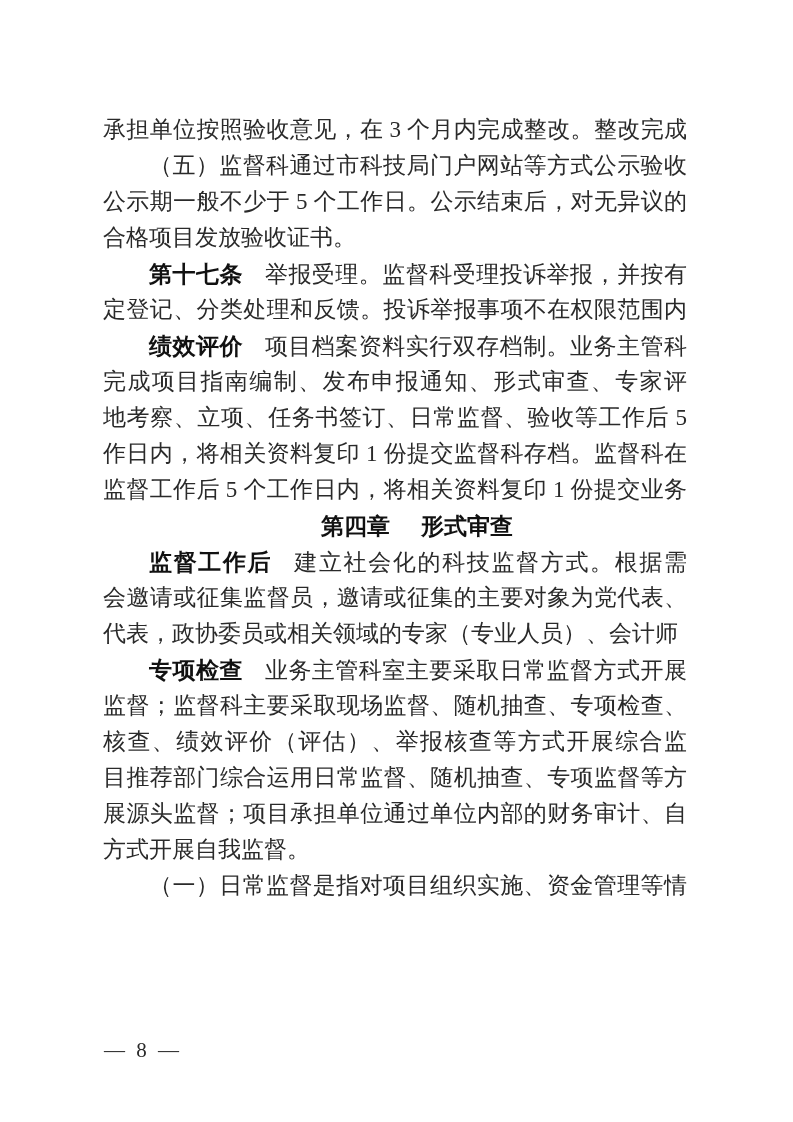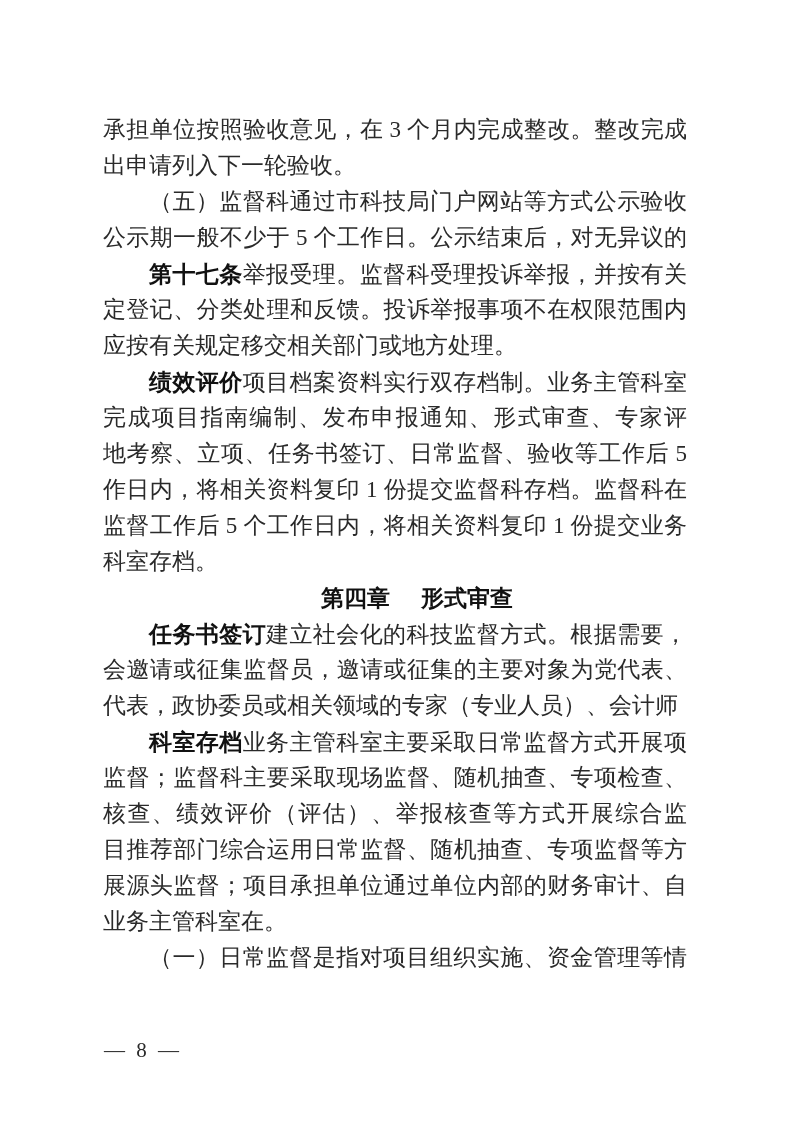--- a/index.html
+++ b/index.html
@@ -34,20 +34,21 @@
     text-align: justify;
     text-align-last: justify;
   }
   .indent {
     padding-left: 46px;
   }
   .term {
     font-weight: bold;
     color: #111111;
     font-family: "Liberation Sans", "DejaVu Sans", sans-serif;
+    margin-right: 22px;
   }
   .chapter-heading {
     height: 36px;
     line-height: 36px;
     font-size: 23px;
     font-weight: bold;
     color: #111111;
     font-family: "Liberation Sans", "DejaVu Sans", sans-serif;
     text-align: center;
     padding-left: 44px;
@@ -65,56 +66,54 @@
     color: #2a2a2a;
   }
 </style>
 </head>
 <body>
 
 <div class="page">
   <div class="content">
 
     <div class="line fill">承担单位按照验收意见，在 3 个月内完成整改。整改完成后提</div>
-    <div class="line">出申请列入下一轮验收。</div>
     <div class="line fill indent">（五）监督科通过市科技局门户网站等方式公示验收结果，</div>
     <div class="line fill">公示期一般不少于 5 个工作日。公示结束后，对无异议的优秀、</div>
+    <div class="line">合格项目发放验收证书。</div>
 
     <div class="line fill indent">
       <span class="term">第十七条</span><span>举报受理。监督科受理投诉举报，并按有关规</span>
     </div>
     <div class="line fill">定登记、分类处理和反馈。投诉举报事项不在权限范围内的，</div>
-    <div class="line">应按有关规定移交相关部门或地方处理。</div>
 
     <div class="line fill indent">
       <span class="term">绩效评价</span><span>项目档案资料实行双存档制。业务主管科室在</span>
     </div>
     <div class="line fill">完成项目指南编制、发布申报通知、形式审查、专家评审、实</div>
     <div class="line fill">地考察、立项、任务书签订、日常监督、验收等工作后 5 个工</div>
     <div class="line fill">作日内，将相关资料复印 1 份提交监督科存档。监督科在完成</div>
     <div class="line fill">监督工作后 5 个工作日内，将相关资料复印 1 份提交业务主管</div>
-    <div class="line">科室存档。</div>
 
     <div class="chapter-heading">
       <span class="chapter-number">第四章</span><span>形式审查</span>
     </div>
 
     <div class="line fill indent">
-      <span class="term">任务书签订</span><span>建立社会化的科技监督方式。根据需要，向社</span>
+      <span class="term">监督工作后</span><span>建立社会化的科技监督方式。根据需要，向社</span>
     </div>
     <div class="line fill">会邀请或征集监督员，邀请或征集的主要对象为党代表、人大</div>
     <div class="line">代表，政协委员或相关领域的专家（专业人员）、会计师等。</div>
 
     <div class="line fill indent">
-      <span class="term">科室存档</span><span>业务主管科室主要采取日常监督方式开展项目</span>
+      <span class="term">专项检查</span><span>业务主管科室主要采取日常监督方式开展项目</span>
     </div>
     <div class="line fill">监督；监督科主要采取现场监督、随机抽查、专项检查、资金</div>
     <div class="line fill">核查、绩效评价（评估）、举报核查等方式开展综合监督；项</div>
     <div class="line fill">目推荐部门综合运用日常监督、随机抽查、专项监督等方式开</div>
     <div class="line fill">展源头监督；项目承担单位通过单位内部的财务审计、自查等</div>
-    <div class="line">业务主管科室在。</div>
+    <div class="line">方式开展自我监督。</div>
 
     <div class="line fill indent">（一）日常监督是指对项目组织实施、资金管理等情况进</div>
 
   </div>
 
   <div class="page-number">— 8 —</div>
 </div>
 
 </body></html>

